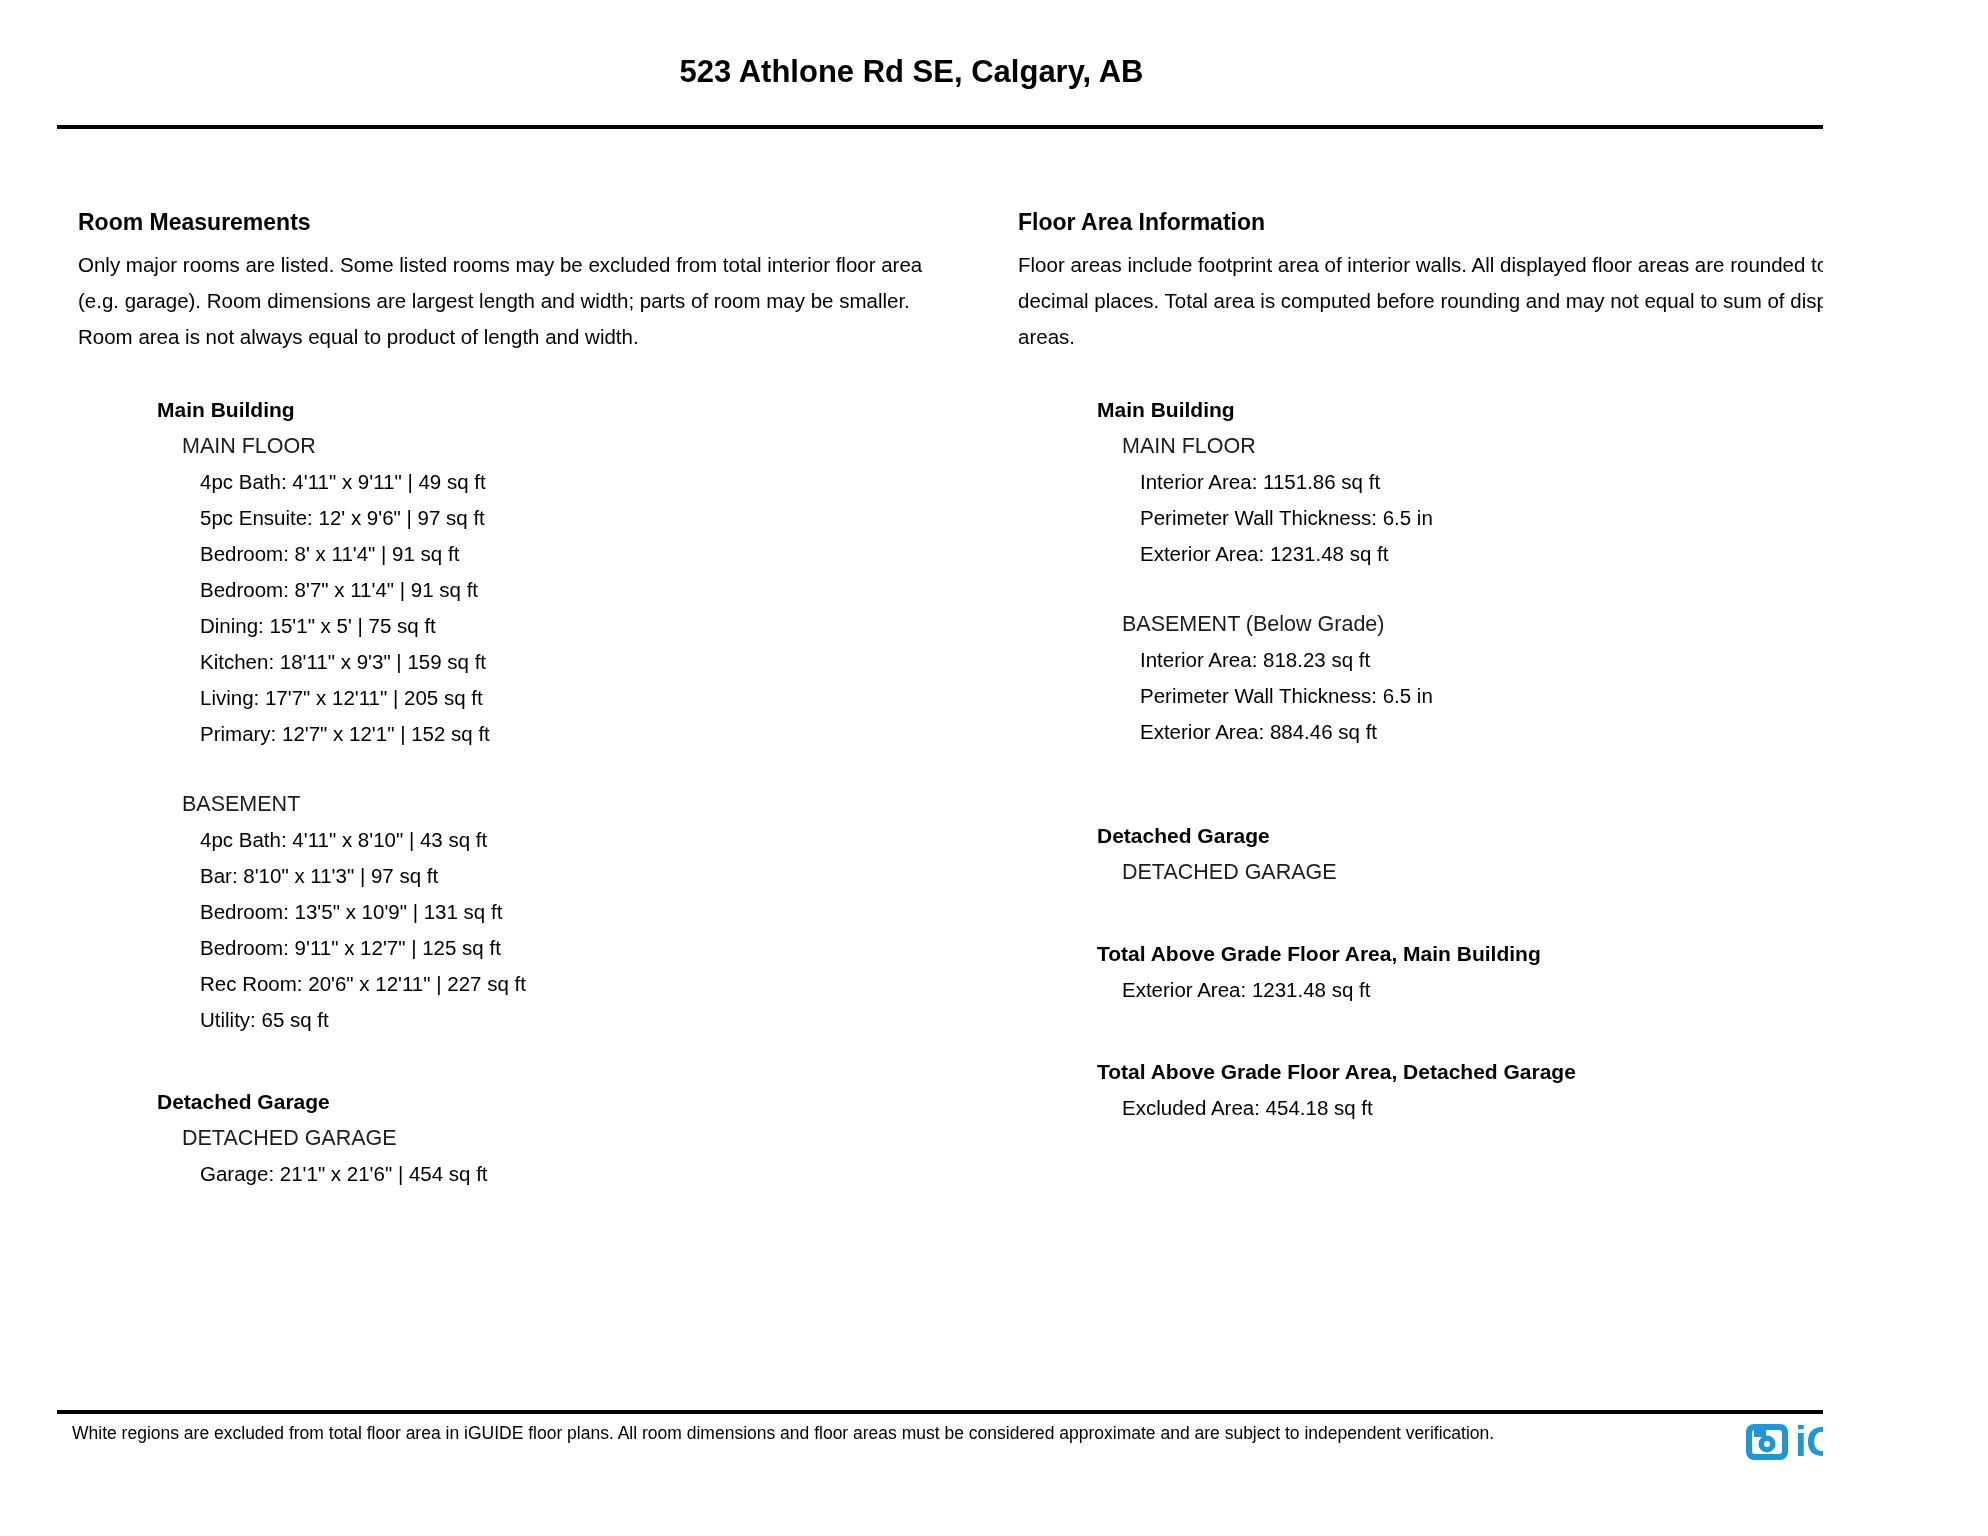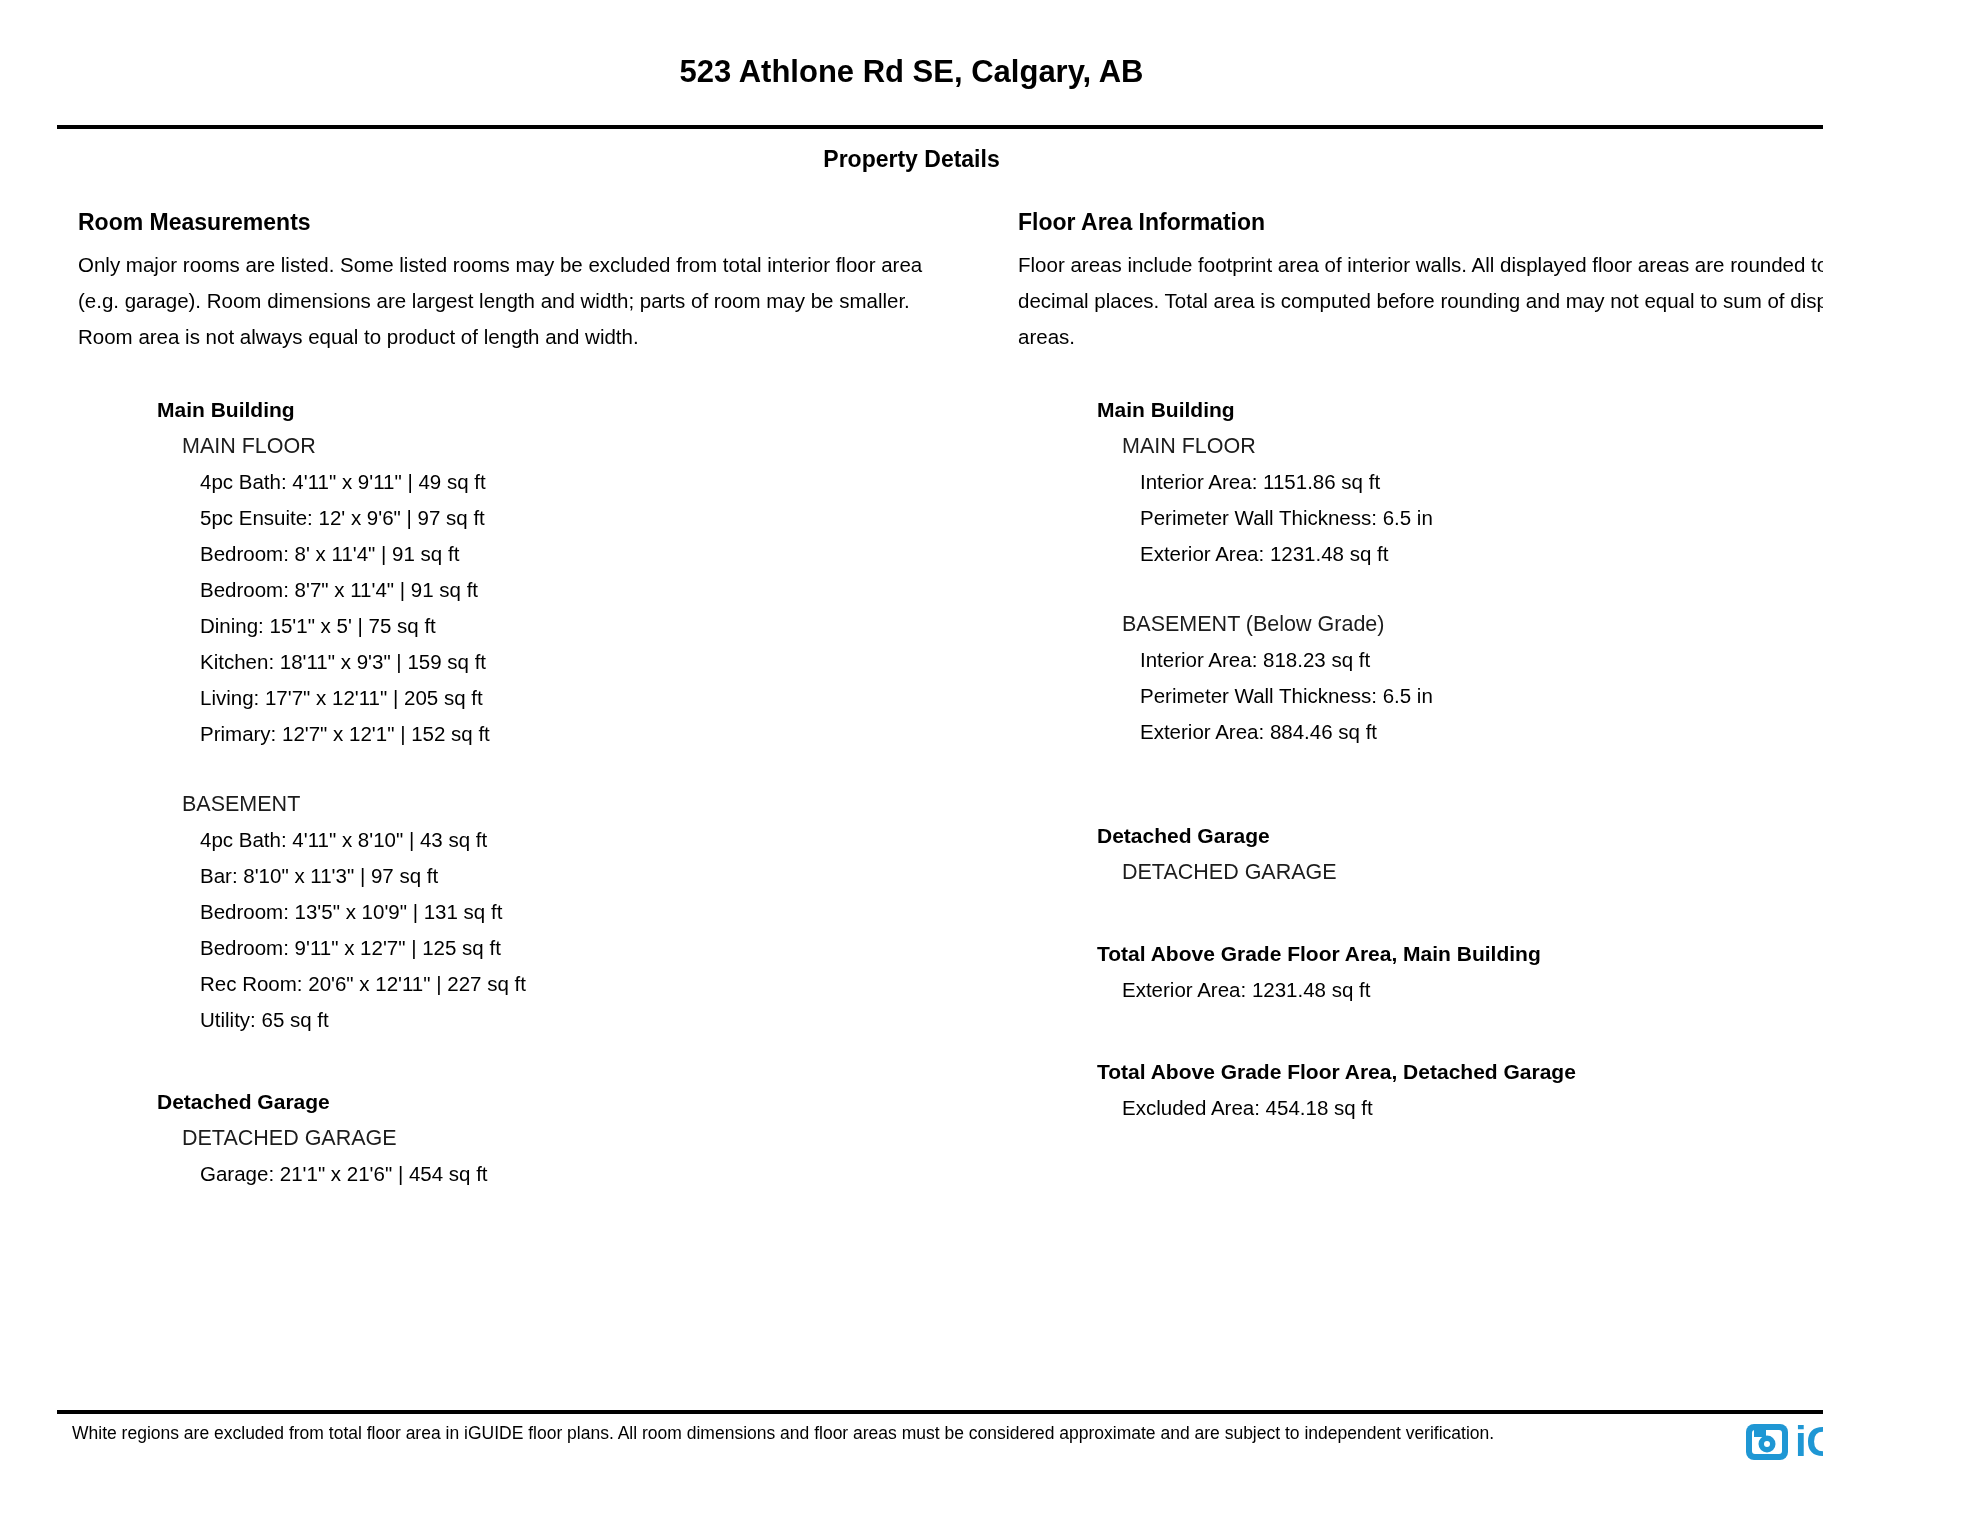--- a/index.html
+++ b/index.html
@@ -39,21 +39,20 @@
   .logo-text{font-size:42px;font-weight:bold;line-height:48px;letter-spacing:-0.5px;}
   .logo svg{display:block;}
 </style>
 </head>
 <body>
 
 <div id="page">
 
   <div class="title">523 Athlone Rd SE, Calgary, AB</div>
   <div class="hr-top"></div>
-  <div class="subtitle">Property Details</div>
 
   <div class="col" id="left-col">
     <div class="col-heading">Room Measurements</div>
     <div class="col-desc">Only major rooms are listed. Some listed rooms may be excluded from total interior floor area (e.g. garage). Room dimensions are largest length and width; parts of room may be smaller. Room area is not always equal to product of length and width.</div>
     <div class="list-root" id="room-measurements-list">
         <div class="group">
           <div class="l1">Main Building</div>
           <div class="floor">
             <div class="l2">MAIN FLOOR</div>
             <div class="l3">4pc Bath: 4'11" x 9'11" | 49 sq ft</div>

